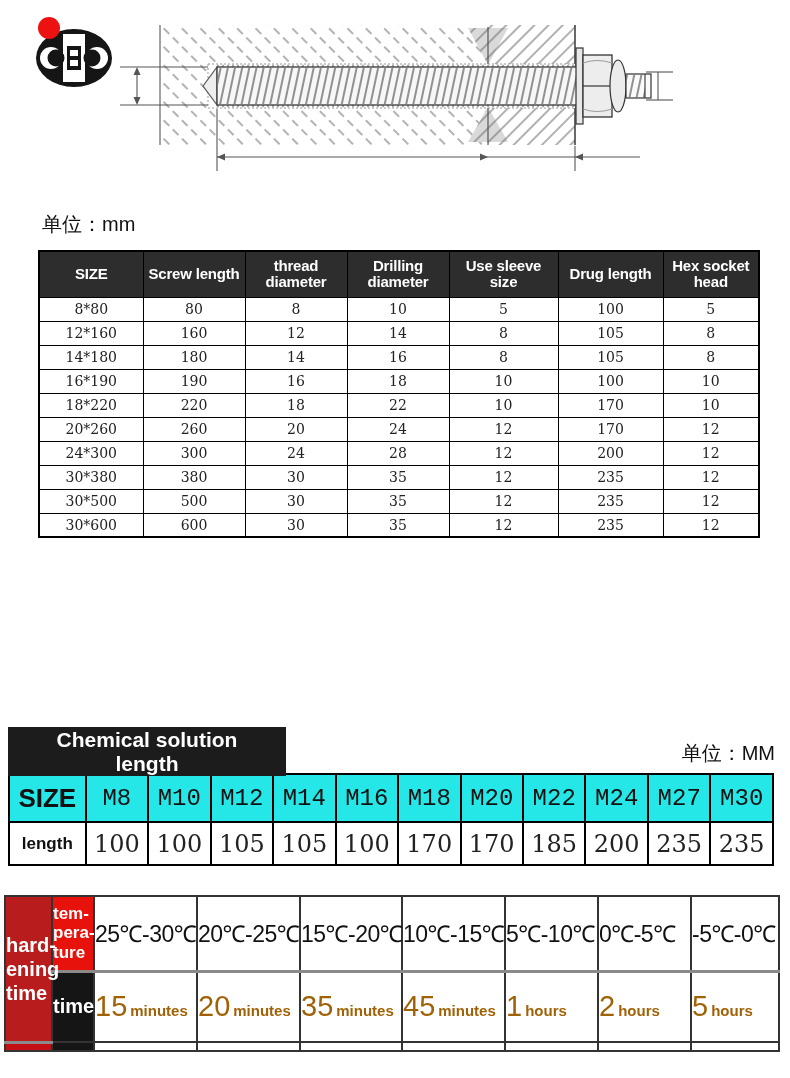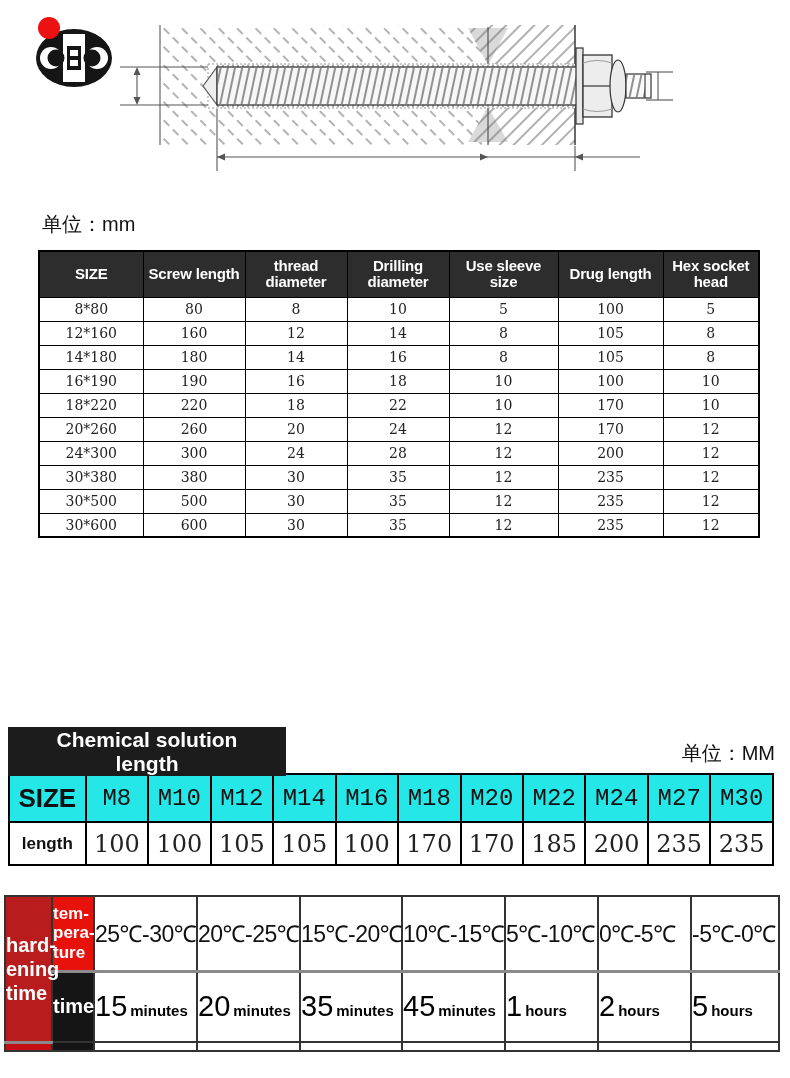--- a/index.html
+++ b/index.html
@@ -37,21 +37,21 @@
 
   
   .hard { position:absolute; left:4px; top:895px; width:776px; border:2px solid #222; }
   .hard td { border:2px solid #333; text-align:left; vertical-align:middle; background:#fff;margin-top:30px; }
   .hard .group { background:#b91c1c; color:#fff; font-weight:bold; font-size:20px; line-height:1.2; }
   .hard .tlabel { background:#e8120c; color:#fff; font-weight:bold; font-size:17px; line-height:1.15; }
   .hard .timelabel { background:#151515; color:#fff; font-weight:bold; font-size:20px; }
   .hard tr.r1 td { height:75px; border-bottom:3px solid #8a8a8a; }
   .hard tr.r2 td { height:71px; }
   .hard td.temp { font-size:23px; color:#111; letter-spacing:-0.5px; }
-  .hard td.time { color:#000000; }
+  .hard td.time { color:#a16207; }
   .hard td.time .num { font-size:29px; }
   .hard td.time .un { font-size:15px; font-weight:bold; margin-left:3px; }
   .hard tr.partial td { height:9px; padding:0; }
   .hard tr.partial .pred { background:#c40f14; }
   .hard tr.partial .pblk { background:#151515; }
 </style>
 </head>
 <body>
 
 <div class="canvas">

